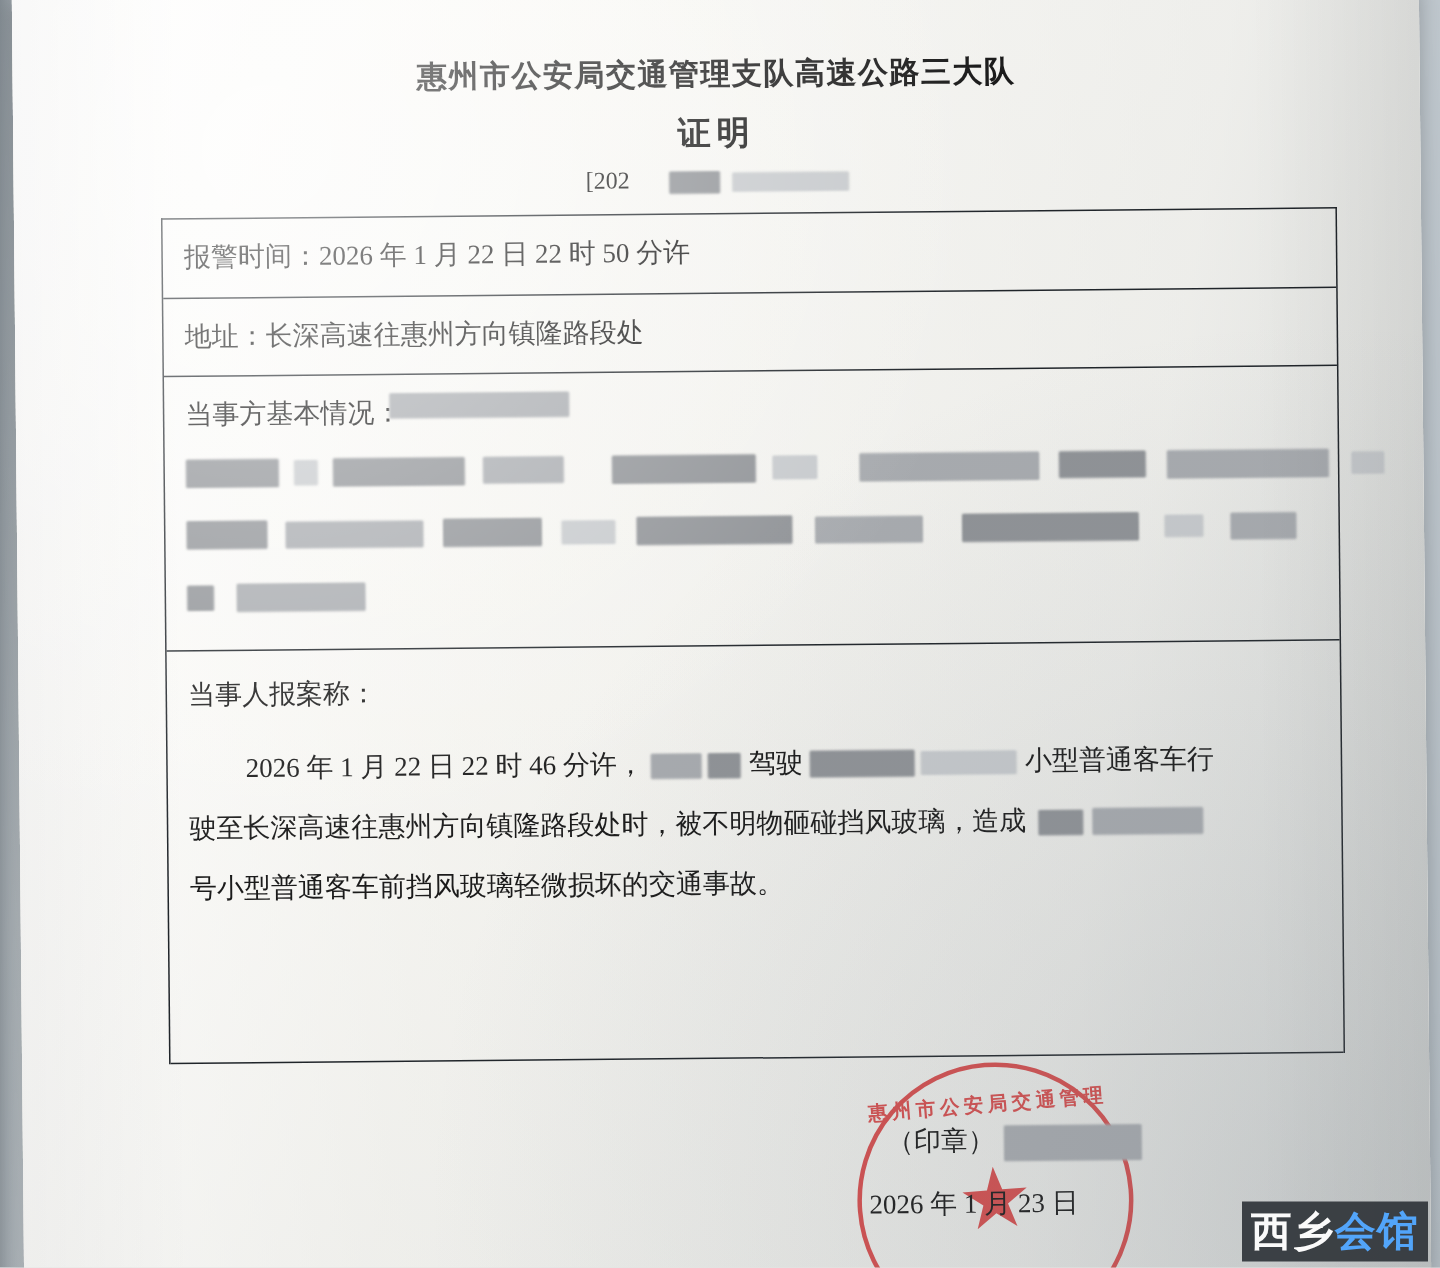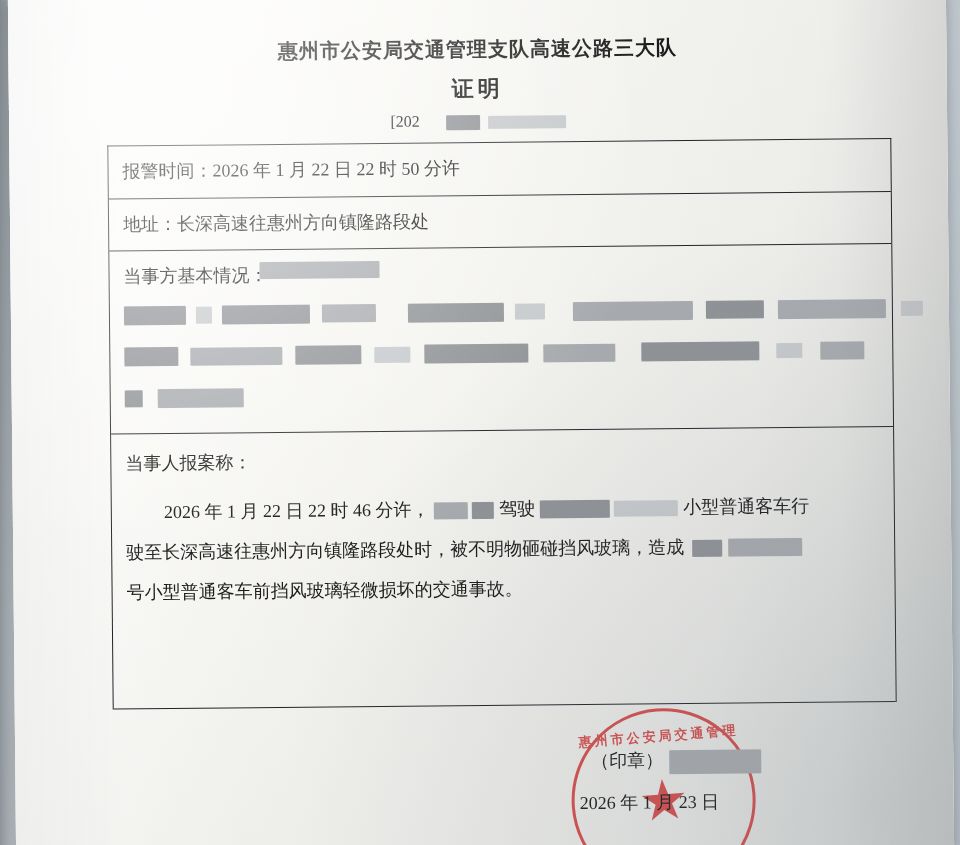--- a/index.html
+++ b/index.html
@@ -280,14 +280,17 @@
 
       <div class="stamp-label">
         <span>（印章）</span><span class="redact mid" style="width:92px;height:24px;margin-left:6px;"></span>
       </div>
 
       <div class="stamp-date">2026 年 1 月 23 日</div>
 
     </div>
   </div>
 
+  <div id="watermark">
+    <span>西乡</span><span class="blue">会馆</span>
+  </div>
 
 </div>
 
 </body></html>

